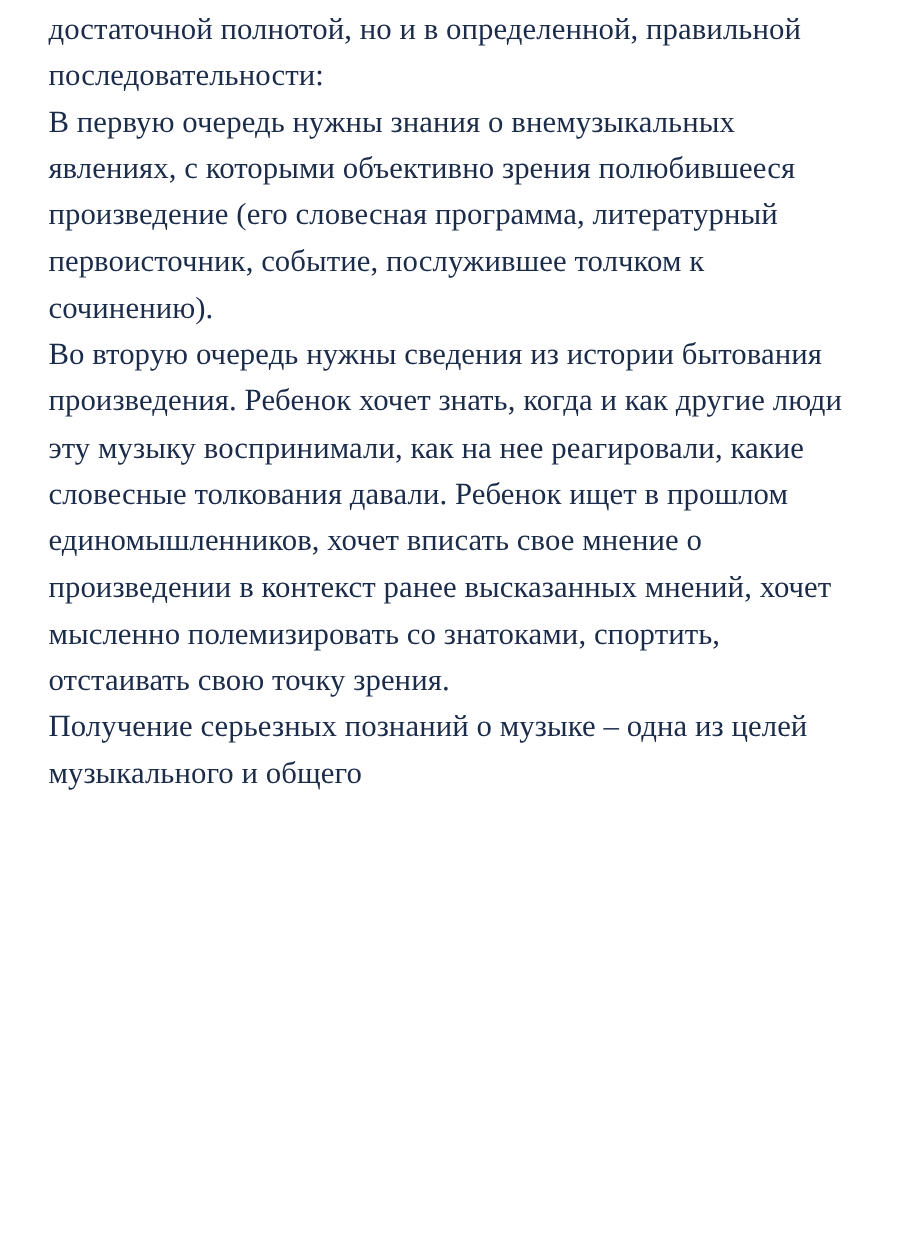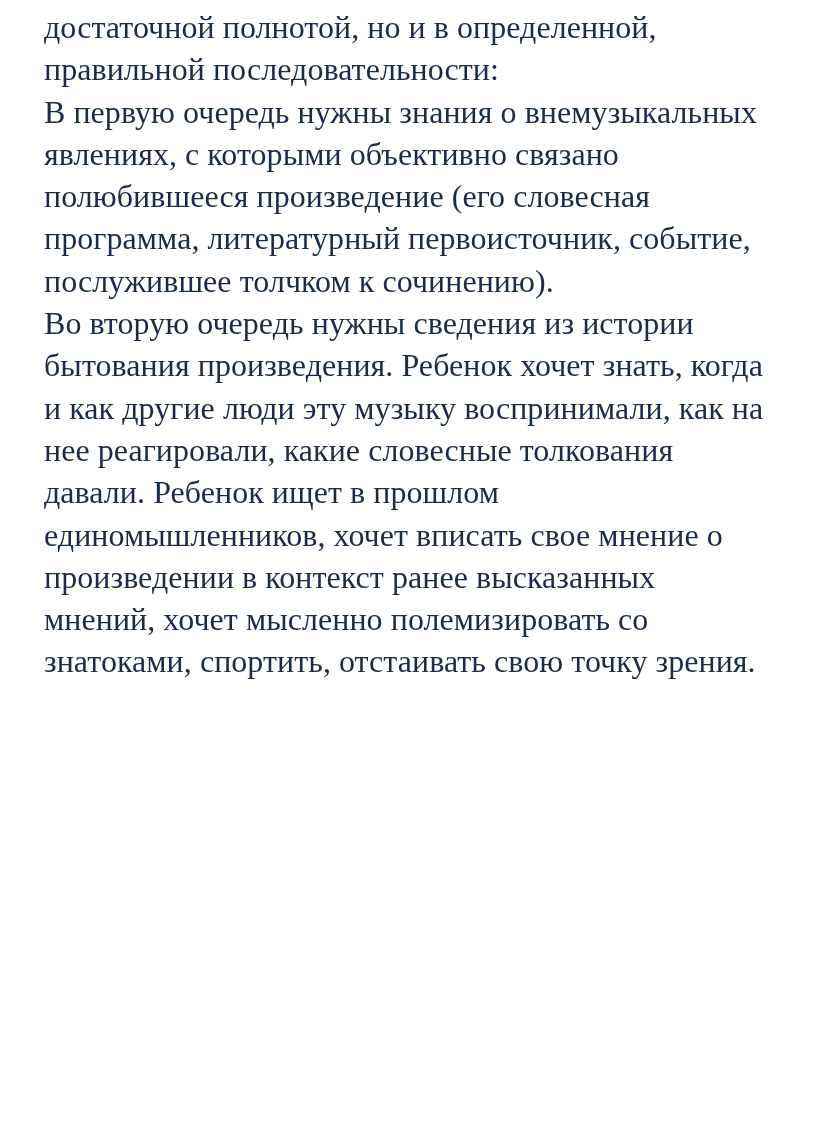--- a/index.html
+++ b/index.html
@@ -16,35 +16,36 @@
   }
   .page {
     box-sizing: border-box;
     width: 816px;
     height: 1127px;
     padding: 6px 44px 0 44px;
     background: #ffffff;
   }
   .doc-body {
     font-family: "Liberation Serif", serif;
-    font-size: 32px;
+    font-size: 28px;
     line-height: 42.3px;
     color: #1b2b4a;
     text-align: left;
     letter-spacing: 0.05px;
   }
   .para {
     margin: 0;
     padding: 0;
     text-indent: 0;
     white-space: normal;
   }
 </style>
 </head>
 <body>
 
 <div class="page">
   <div class="doc-body">
     <p class="para">достаточной полнотой, но и в определенной, правильной последовательности:</p>
-    <p class="para">В первую очередь нужны знания о внемузыкальных явлениях, с которыми объективно связано полюбившееся произведение (его словесная программа, литературный первоисточник, событие, послужившее толчком к сочинению).</p>
+    <p class="para">В первую очередь нужны знания о внемузыкальных явлениях, с которыми объективно зрения полюбившееся произведение (его словесная программа, литературный первоисточник, событие, послужившее толчком к сочинению).</p>
     <p class="para">Во вторую очередь нужны сведения из истории бытования произведения. Ребенок хочет знать, когда и как другие люди эту музыку воспринимали, как на нее реагировали, какие словесные толкования давали. Ребенок ищет в прошлом единомышленников, хочет вписать свое мнение о произведении в контекст ранее высказанных мнений, хочет мысленно полемизировать со знатоками, спортить, отстаивать свою точку зрения.</p>
+    <p class="para">Получение серьезных познаний о музыке – одна из целей музыкального и общего</p>
   </div>
 </div>
 
 </body></html>

